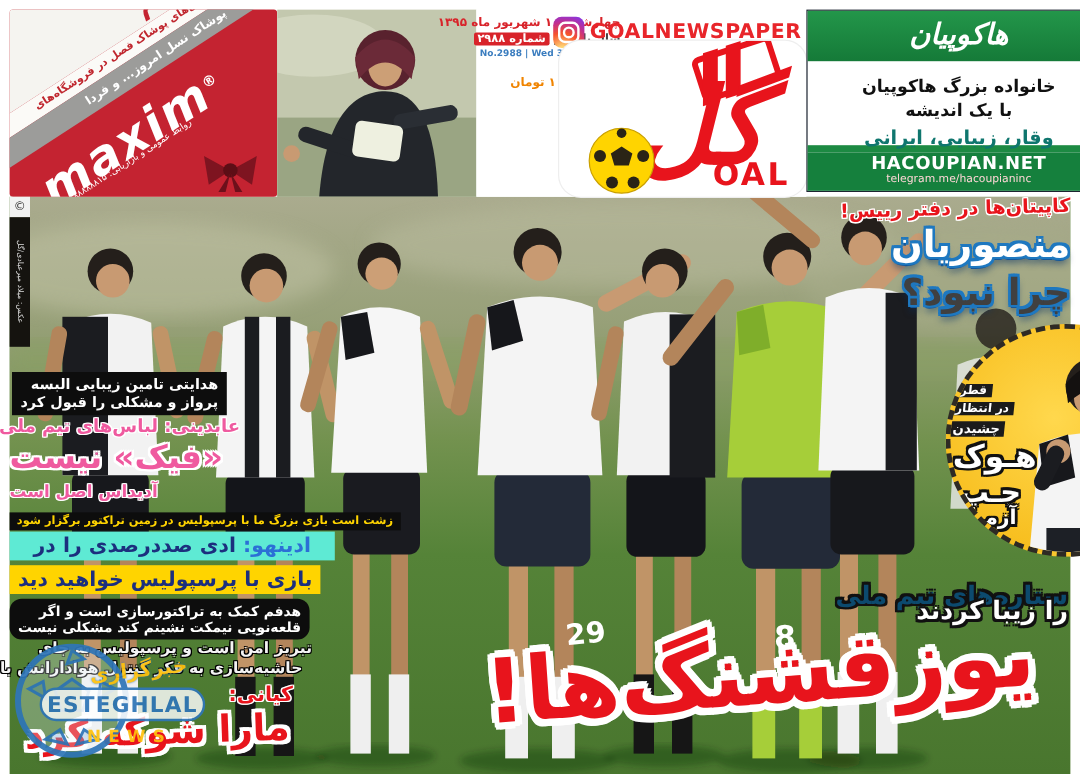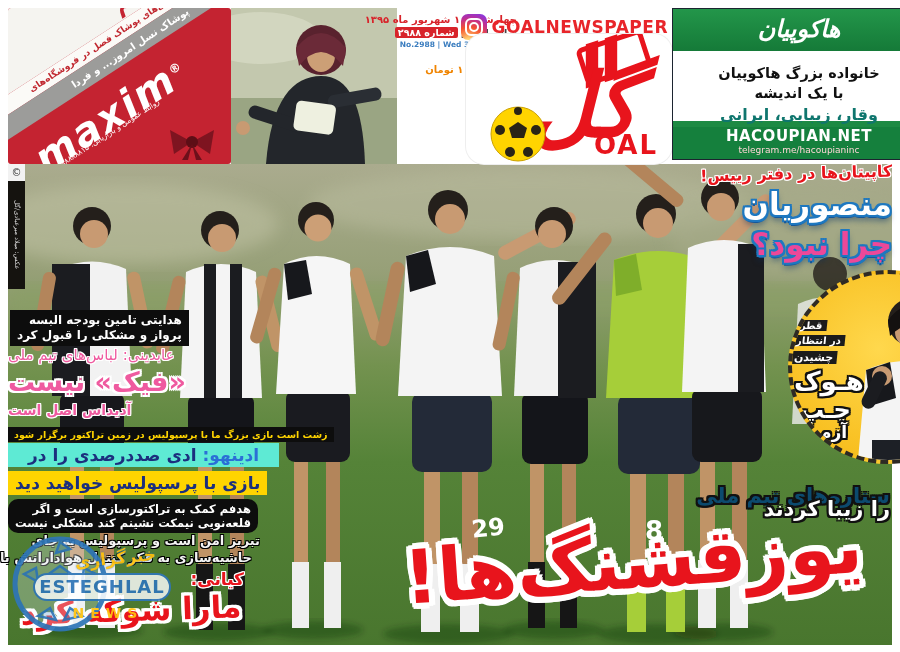--- a/index.html
+++ b/index.html
@@ -66,24 +66,24 @@
   .hacTg { font-size:9px; line-height:10px; color:#ffd7d7; }
 
   
   .photo { left:8px; top:164px; width:884px; height:481px; overflow:hidden; background:#6f9150; }
 
   .creditBox { left:8px; top:164px; width:17px; height:17px; background:#f2f2f2; color:#333; font-size:10px; text-align:center; line-height:17px; }
   .creditStrip { left:8px; top:181px; width:17px; height:108px; background:#15130f; color:#ddd; font-size:6.5px; writing-mode:vertical-rl; text-align:center; line-height:17px; letter-spacing:.5px; }
 
   .captains { right:8px; top:164px; color:#e8141c; font-size:16px; font-weight:bold; direction:rtl; transform:rotate(-1.5deg); }
   .mans1 { right:8px; top:186px; color:#fff; font-size:31px; font-weight:bold; direction:rtl; }
-  .mans2 { right:8px; top:226px; color:#ec4899; font-size:31px; font-weight:bold; direction:rtl; }
+  .mans2 { right:8px; top:226px; color:#404040; font-size:31px; font-weight:bold; direction:rtl; }
 
   .hedayati { left:10px; top:310px; background:#0d0d0d; color:#fff; direction:rtl; text-align:right; padding:3px 7px; font-size:12px; font-weight:bold; line-height:15px; }
-  .abed1 { left:8px; top:346px; width:192px; text-align:left; direction:rtl; color:#ef5a9f; font-size:15px; font-weight:normal; }
+  .abed1 { left:8px; top:346px; width:192px; text-align:left; direction:rtl; color:#ef5a9f; font-size:15px; font-weight:bold; }
   .abed2 { left:8px; top:366px; width:192px; text-align:left; direction:rtl; color:#ef5a9f; font-size:27px; font-weight:bold; }
   .abed3 { left:8px; top:402px; width:192px; text-align:left; direction:rtl; color:#ef5a9f; font-size:14px; font-weight:bold; }
 
   .zesht { left:8px; top:427px; background:#0d0d0d; color:#ffd400; direction:rtl; font-size:9.5px; font-weight:bold; padding:2px 6px; }
   .adin1 { left:8px; top:443px; background:#5eead4; direction:rtl; font-size:17px; font-weight:bold; padding:2px 20px; color:#1c2f7e; }
   .adin1 .nm { color:#2b6fd6; }
   .adin2 { left:8px; top:471px; background:#ffd400; direction:rtl; font-size:17px; font-weight:bold; padding:2px 7px; color:#1c2f7e; }
   .hadafam { left:8px; top:499px; background:#0d0d0d; color:#fff; direction:rtl; text-align:right; font-size:11.5px; font-weight:bold; padding:3px 7px; line-height:14px;border-radius:10px; }
 
   .tabriz1 { left:14px; top:533px; width:246px; direction:rtl; color:#f4f4f4; font-size:13px; font-weight:bold; }
@@ -344,21 +344,21 @@
   </div>
 
   <div class="abs creditBox">©</div>
   <div class="abs creditStrip">عکس: میلاد میرعبادی/گل</div>
 
   <div class="abs captains ow1 nw">کاپیتان‌ها در دفتر رییس!</div>
   <div class="abs mans1 oblu nw">منصوریان</div>
   <div class="abs mans2 oblu nw">چرا نبود؟</div>
 
   <div class="abs hedayati">
-    <div class="nw">هدایتی تامین بودجه البسه</div>
+    <div class="nw">هدایتی تامین زیبایی البسه</div>
     <div class="nw">پرواز و مشکلی را قبول کرد</div>
   </div>
   <div class="abs abed1 ow1 nw">عابدینی: لباس‌های تیم ملی</div>
   <div class="abs abed2 ow2 nw">«فیک» نیست</div>
   <div class="abs abed3 ow1 nw">آدیداس اصل است</div>
 
   <div class="abs zesht nw">زشت است بازی بزرگ ما با پرسپولیس در زمین تراکتور برگزار شود</div>
   <div class="abs adin1 nw"><span class="nm">ادینهو:</span> <span>ادی صددرصدی را در</span></div>
   <div class="abs adin2 nw">بازی با پرسپولیس خواهید دید</div>
   <div class="abs hadafam">

